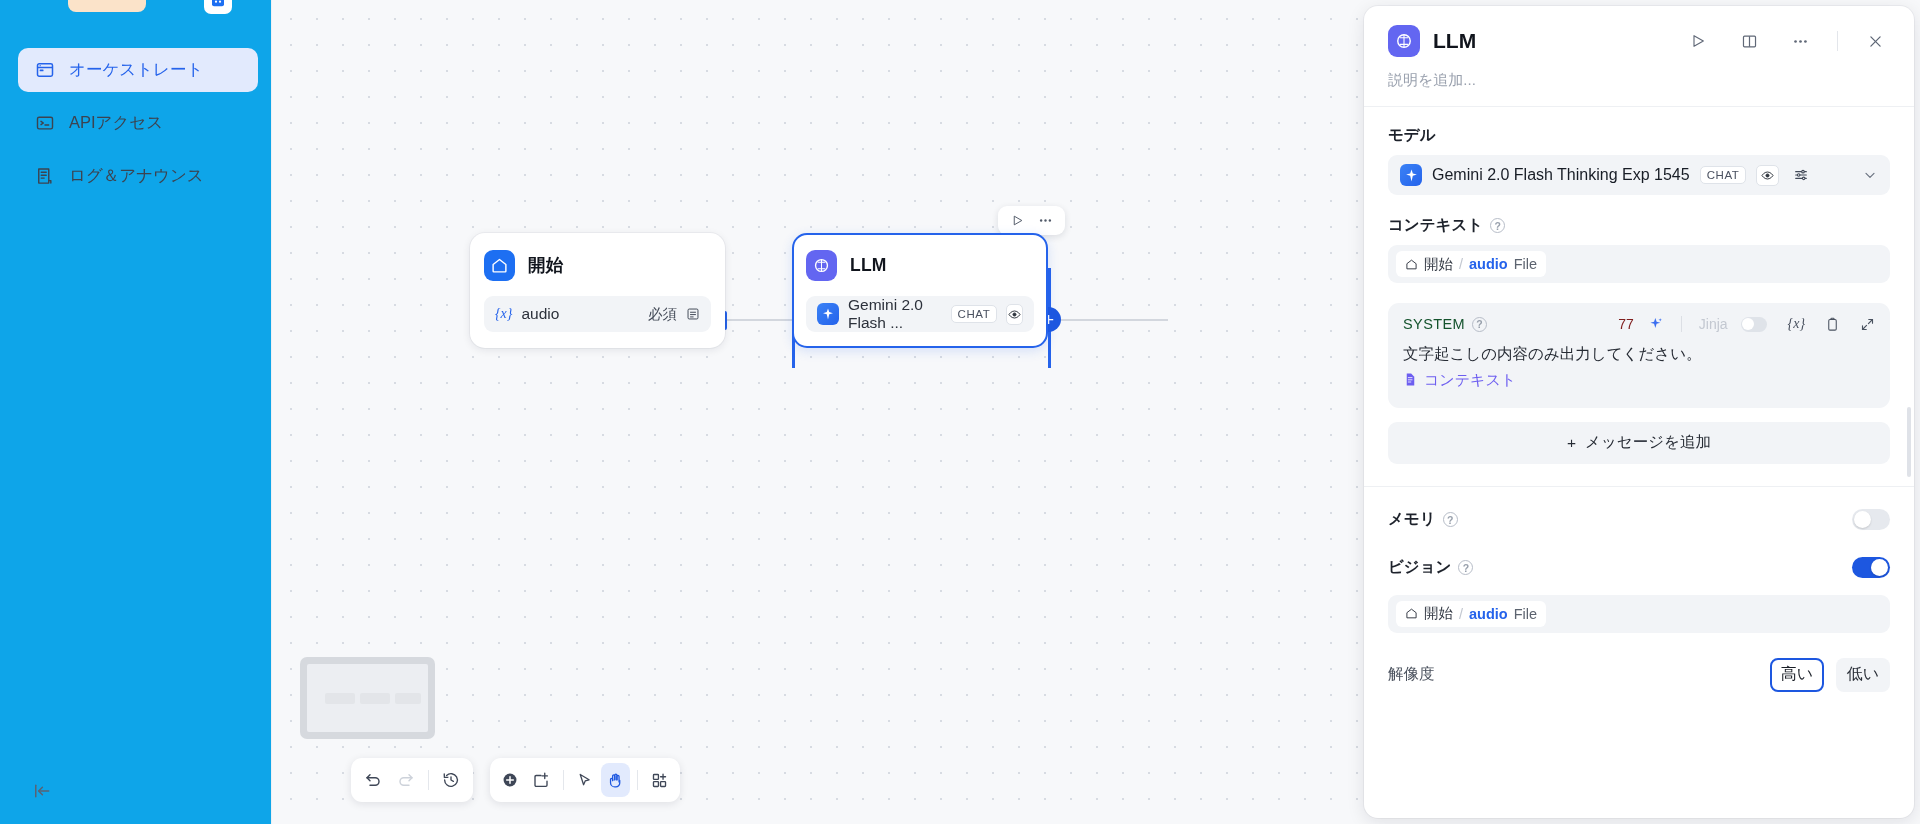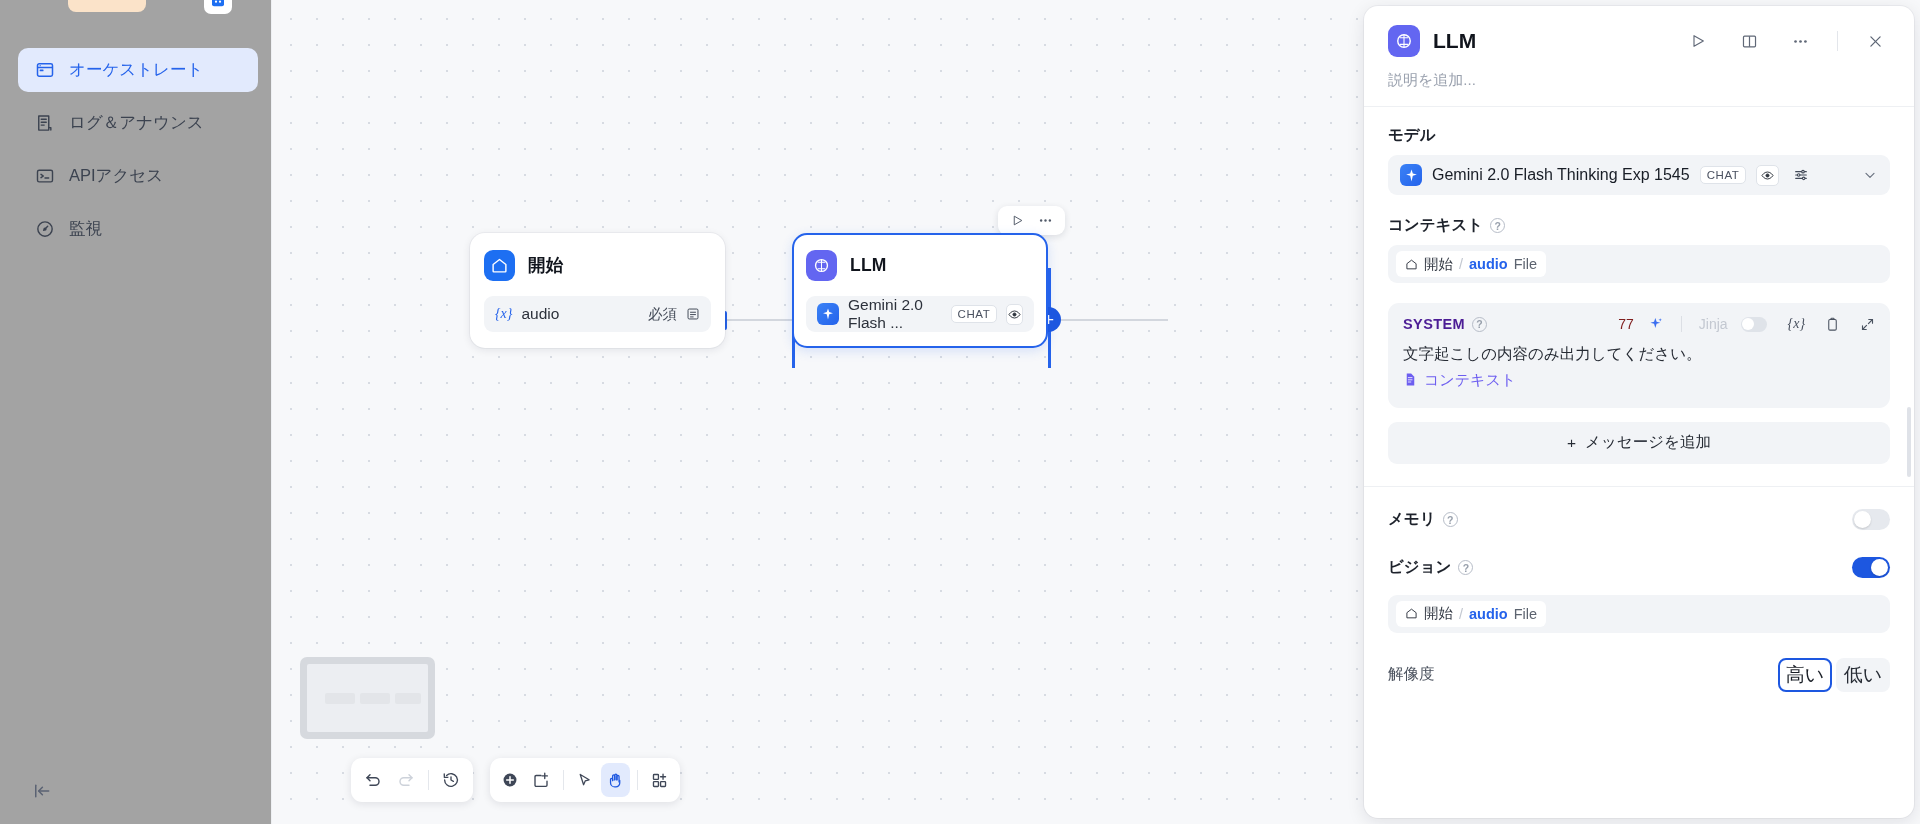--- a/index.html
+++ b/index.html
@@ -7,21 +7,21 @@
     width: 1920px; height: 824px;
     font-family: "Liberation Sans", "DejaVu Sans", sans-serif;
     background: #ffffff;
     overflow: hidden;
   }
   #app { position: relative; width: 1920px; height: 824px; }
 
   
   .sidebar {
     position: absolute; left: 0; top: 0; width: 272px; height: 824px;
-    background: #a3a3a3; border-right: 1px solid #eef0f3;
+    background: #0ea5e9; border-right: 1px solid #eef0f3;
     z-index: 5;
   }
   .sidebar-top-strip {
     position: absolute; left: 0; top: -10px; height: 28px; width: 272px;
   }
   .strip-pill {
     position: absolute; top: 0; height: 22px; border-radius: 8px;
     background: #fbe3c9;
   }
   .strip-pill.p1 { left: 68px; width: 78px; }
@@ -211,21 +211,21 @@
   }
   .ctx-pill .slash { color: #c2c7d0; }
   .ctx-pill .audio { color: #2563eb; font-weight: 700; }
   .ctx-pill .file { color: #5c636f; }
 
   .sys-card {
     background: #f2f4f7; border-radius: 11px; padding: 13px 15px 14px 15px;
     margin-bottom: 14px;
   }
   .sys-head { display: flex; align-items: center; gap: 7px; }
-  .sys-title { font-size: 14.5px; font-weight: 700; color: #4c1d95; letter-spacing: .4px; }
+  .sys-title { font-size: 14.5px; font-weight: 400; color: #14532d; letter-spacing: .4px; }
   .sys-count { font-size: 14px; color: #7f1d1d; margin-left: auto; }
   .sys-ico { color: #3b6ef0; display:flex; align-items:center; cursor:pointer; }
   .sys-sep { width: 1px; height: 16px; background: #dcdfe5; margin: 0 2px; }
   .jinja-lbl { font-size: 14px; color: #c3c8d1; }
   .mini-toggle {
     width: 26px; height: 15px; border-radius: 8px; background: #dfe3e9;
     position: relative; cursor: pointer;
   }
   .mini-toggle .knob {
     position: absolute; left: 1.5px; top: 1.5px; width: 12px; height: 12px;
@@ -260,21 +260,21 @@
     box-shadow: 0 1px 2px rgba(0,0,0,.15);
   }
   .big-toggle.on .knob { left: 19px; }
 
   .res-row { display: flex; align-items: center; height: 40px; margin-top: 22px; }
   .res-label { font-size: 15.5px; color: #4b525e; }
   .res-spacer { flex: 1; }
   .res-btn {
     height: 34px; min-width: 54px; border-radius: 8px; background: #f2f4f7;
     display: flex; align-items: center; justify-content: center;
-    font-size: 19px; color: #272c35; cursor: pointer; margin-left: 4px;
+    font-size: 16px; color: #272c35; cursor: pointer; margin-left: 12px;
   }
   .res-btn.sel { background: #ffffff; border: 2px solid #1d57e0; color: #1a1f27; }
 
   .panel-scrollbar {
     position: absolute; right: 3px; top: 50px; width: 4px; height: 100px;
     background: #dfe2e8; border-radius: 2px;
   }
 </style>
 </head>
 <body>
@@ -452,48 +452,38 @@
               <line x1="3" y1="9" x2="21" y2="9"></line>
               <rect x="5.6" y="11.4" width="4.6" height="2.1" rx=".6" fill="#2563eb" stroke="none"></rect>
               <circle cx="6.2" cy="6.8" r=".75" fill="#2563eb" stroke="none"></circle>
             </svg>
         </span>
         <span>オーケストレート</span>
       </div>
       <div class="nav-item">
         <span class="nico">
           <svg width="20" height="20" viewBox="0 0 24 24" fill="none" stroke="#3c4350" stroke-width="1.7" stroke-linecap="round" stroke-linejoin="round">
+              <rect x="3" y="5" width="18" height="14" rx="2"></rect>
+              <polyline points="7.2,10 10,12 7.2,14"></polyline>
+              <line x1="12" y1="14.4" x2="16.4" y2="14.4"></line>
+            </svg>
+        </span>
+        <span>APIアクセス</span>
+      </div>
+      <div class="nav-item">
+        <span class="nico">
+          <svg width="20" height="20" viewBox="0 0 24 24" fill="none" stroke="#3c4350" stroke-width="1.7" stroke-linecap="round" stroke-linejoin="round">
               <path d="M4.5 3.5h12v17h-12z"></path>
               <line x1="7.5" y1="7.5" x2="13.5" y2="7.5"></line>
               <line x1="7.5" y1="11" x2="13.5" y2="11"></line>
               <line x1="7.5" y1="14.5" x2="11" y2="14.5"></line>
               <path d="M16.5 17.5h2.5v3"></path>
             </svg>
         </span>
         <span>ログ＆アナウンス</span>
-      </div>
-      <div class="nav-item">
-        <span class="nico">
-          <svg width="20" height="20" viewBox="0 0 24 24" fill="none" stroke="#3c4350" stroke-width="1.7" stroke-linecap="round" stroke-linejoin="round">
-              <rect x="3" y="5" width="18" height="14" rx="2"></rect>
-              <polyline points="7.2,10 10,12 7.2,14"></polyline>
-              <line x1="12" y1="14.4" x2="16.4" y2="14.4"></line>
-            </svg>
-        </span>
-        <span>APIアクセス</span>
-      </div>
-      <div class="nav-item">
-        <span class="nico">
-          <svg width="20" height="20" viewBox="0 0 24 24" fill="none" stroke="#3c4350" stroke-width="1.7" stroke-linecap="round">
-              <circle cx="12" cy="12" r="8.6"></circle>
-              <path d="M15.2 8.8 10.4 13.6"></path>
-              <circle cx="12" cy="12" r="1.1" fill="#3c4350"></circle>
-            </svg>
-        </span>
-        <span>監視</span>
       </div>
     </div>
 
     <div class="collapse-btn">
       <svg width="20" height="20" viewBox="0 0 24 24" fill="none" stroke="currentColor" stroke-width="1.8" stroke-linecap="round" stroke-linejoin="round">
           <line x1="4.5" y1="5" x2="4.5" y2="19"></line>
           <line x1="20" y1="12" x2="8.5" y2="12"></line>
           <polyline points="12.5,7.5 8,12 12.5,16.5"></polyline>
         </svg>
     </div>

